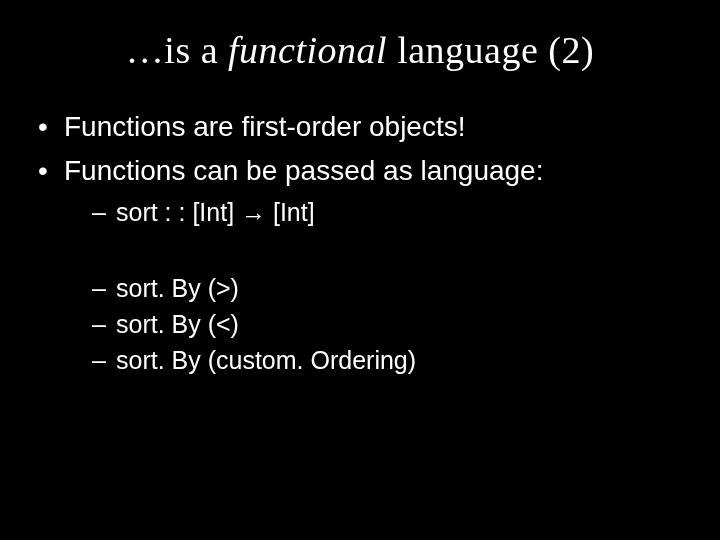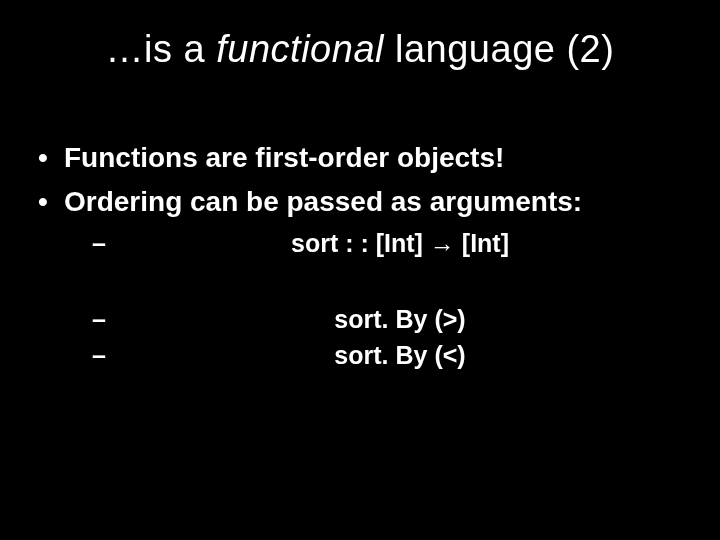--- a/index.html
+++ b/index.html
@@ -15,31 +15,31 @@
   .slide {
     width: 720px;
     height: 540px;
     box-sizing: border-box;
     padding: 0;
   }
   .title {
     font-size: 38px;
     text-align: center;
     margin-top: 28px;
-    margin-bottom: 68px;
+    margin-bottom: 36px;
     font-weight: normal;
     letter-spacing: 0.5px;
+    font-family: Liberation Serif, serif;
   }
   .title .italic {
     font-style: italic;
   }
   .content {
     padding-left: 36px;
     padding-right: 36px;
-    font-weight: bold;
   }
   ul.level1 {
     list-style: none;
     margin: 0;
     padding: 0;
   }
   ul.level1 > li {
     font-size: 28px;
     line-height: 1.35;
     margin-bottom: 6px;
@@ -55,21 +55,20 @@
   ul.level2 {
     list-style: none;
     margin: 4px 0 0 0;
     padding: 0 0 0 28px;
   }
   ul.level2 > li {
     font-size: 25px;
     line-height: 1.45;
     position: relative;
     padding-left: 24px;
-    text-align: center;
   }
   ul.level2 > li::before {
     content: "–";
     position: absolute;
     left: 0;
     top: 0;
   }
   .gap {
     height: 36px;
   }
@@ -80,26 +79,27 @@
 <div class="slide">
 
   <div class="title">
     <span>…is a </span><span class="italic">functional</span><span> language (2)</span>
   </div>
 
   <div class="content">
     <ul class="level1">
       <li>Functions are first-order objects!</li>
       <li>
-        <span>Ordering can be passed as arguments:</span>
+        <span>Functions can be passed as language:</span>
         <ul class="level2">
           <li>sort : : [Int] → [Int]</li>
         </ul>
         <div class="gap"></div>
         <ul class="level2">
           <li>sort. By (&gt;)</li>
           <li>sort. By (&lt;)</li>
+          <li>sort. By (custom. Ordering)</li>
         </ul>
       </li>
     </ul>
   </div>
 
 </div>
 
 </body></html>

